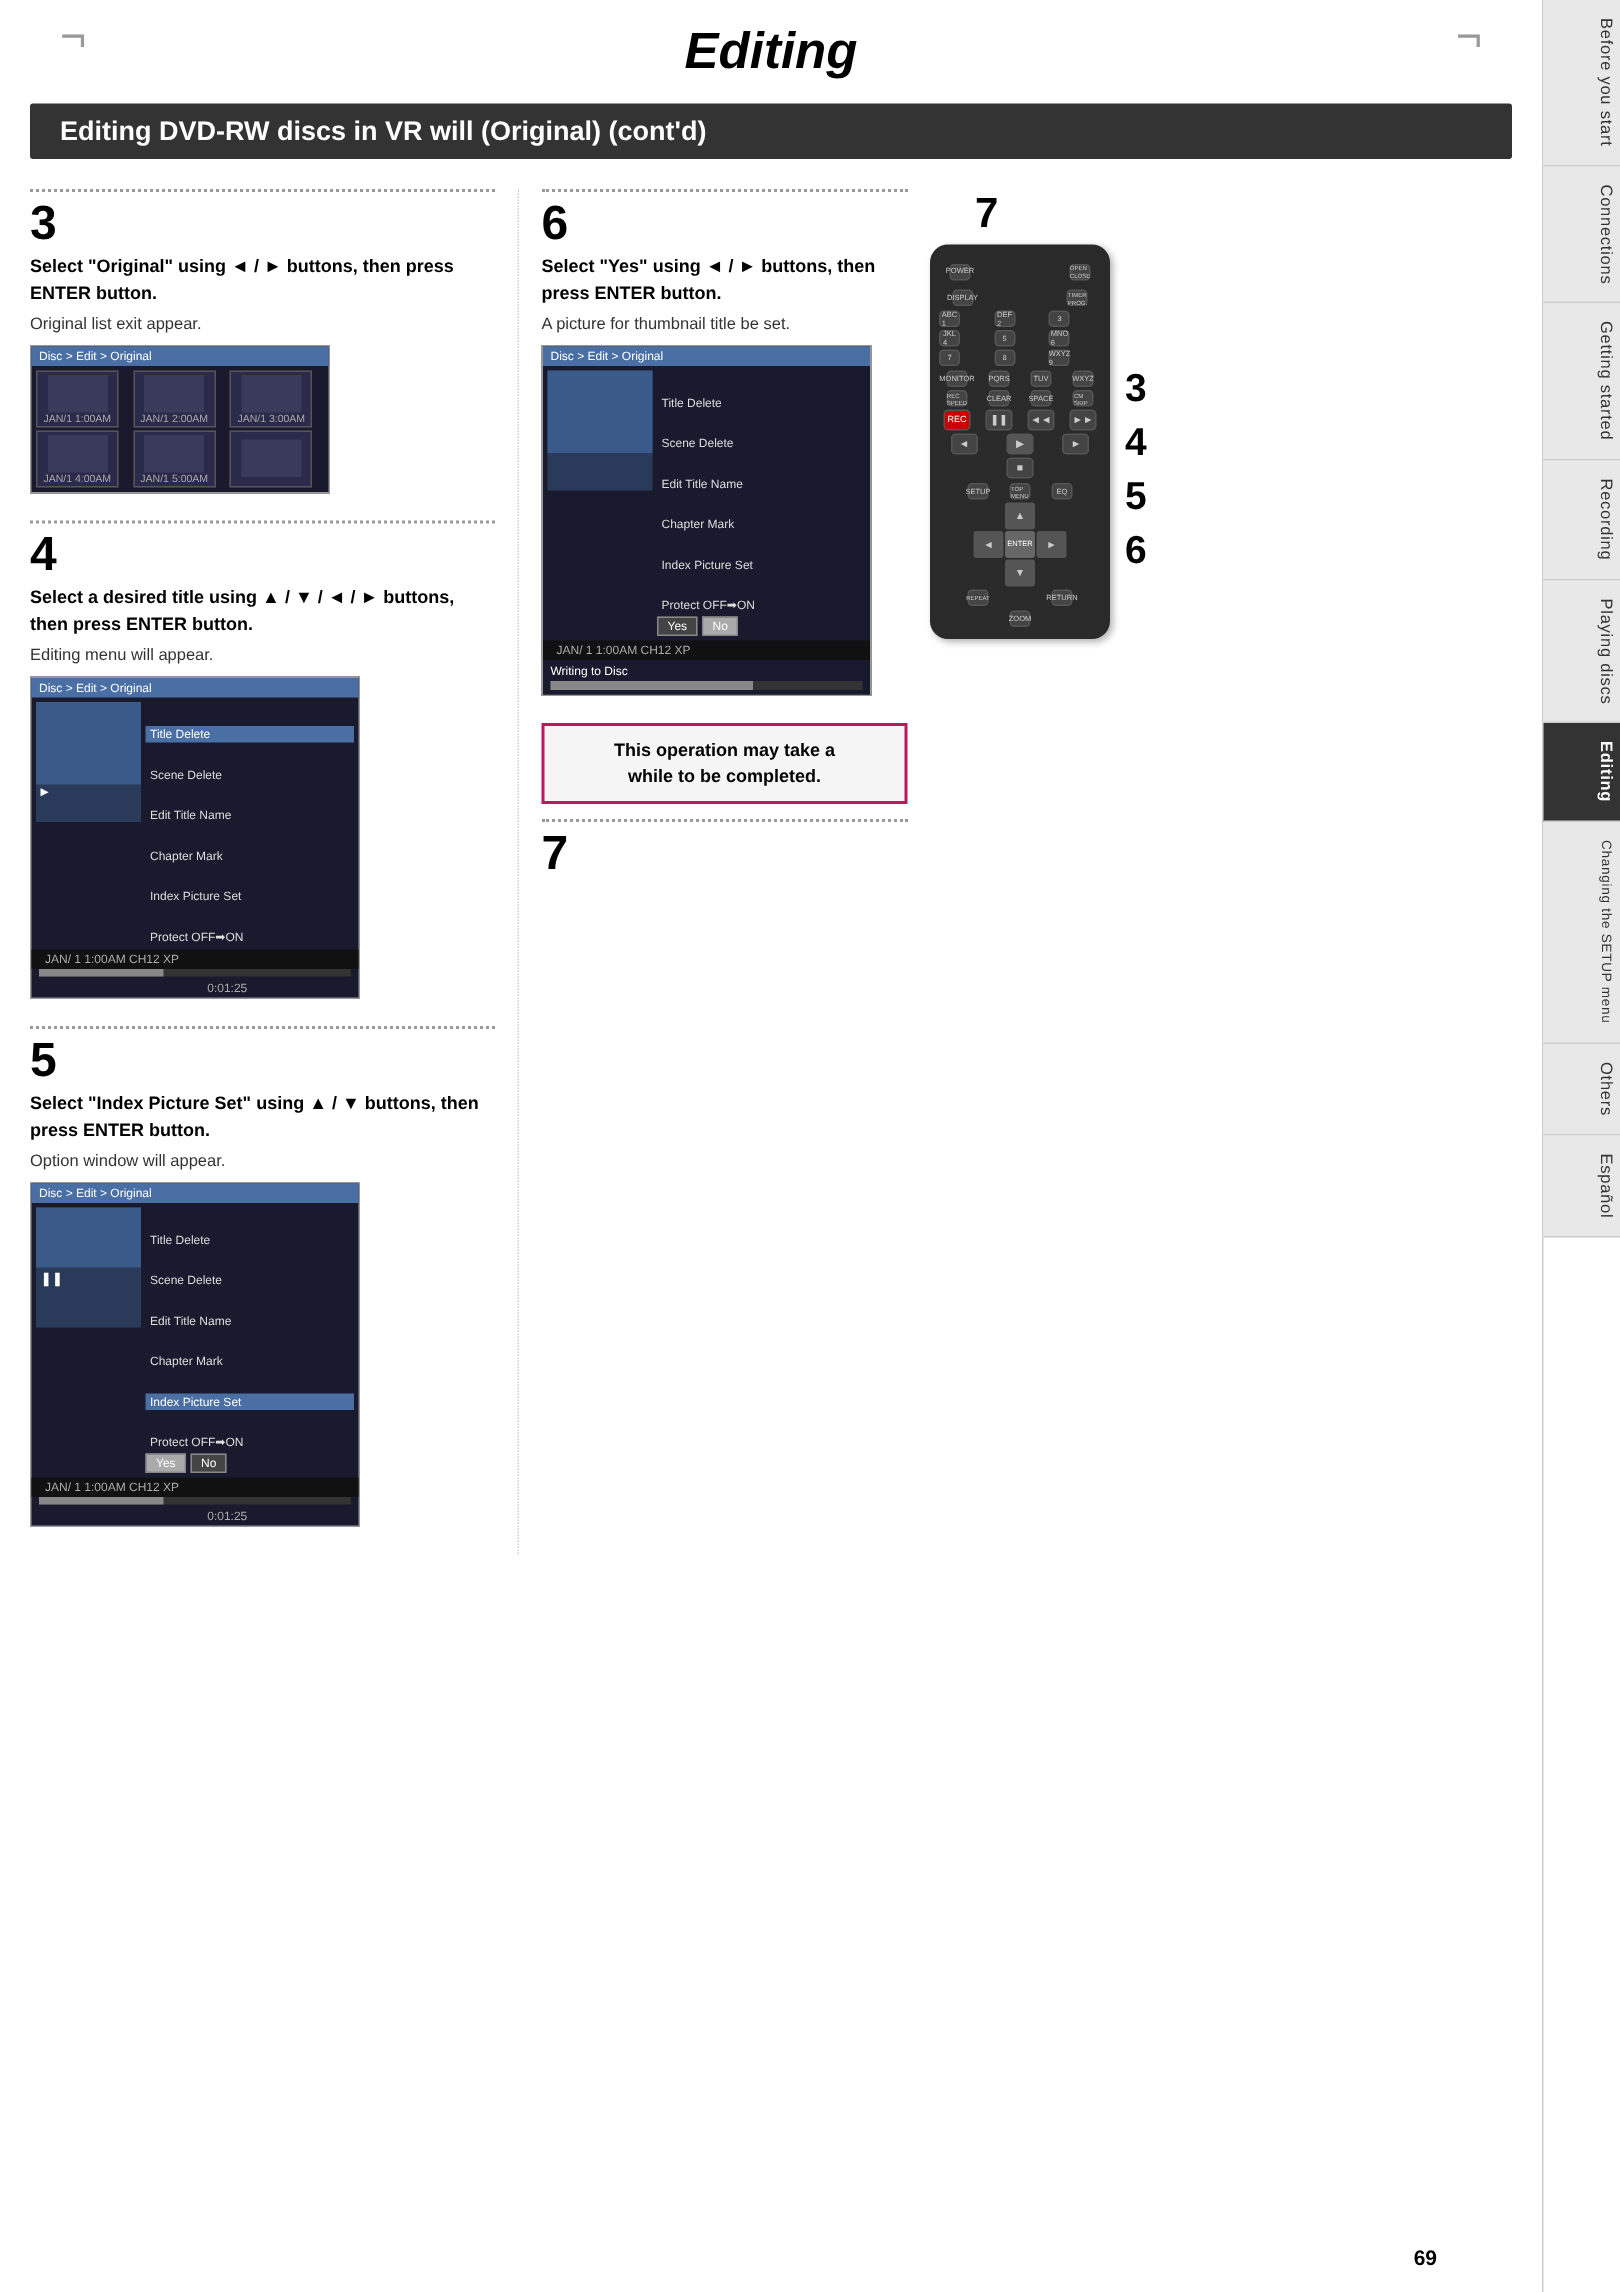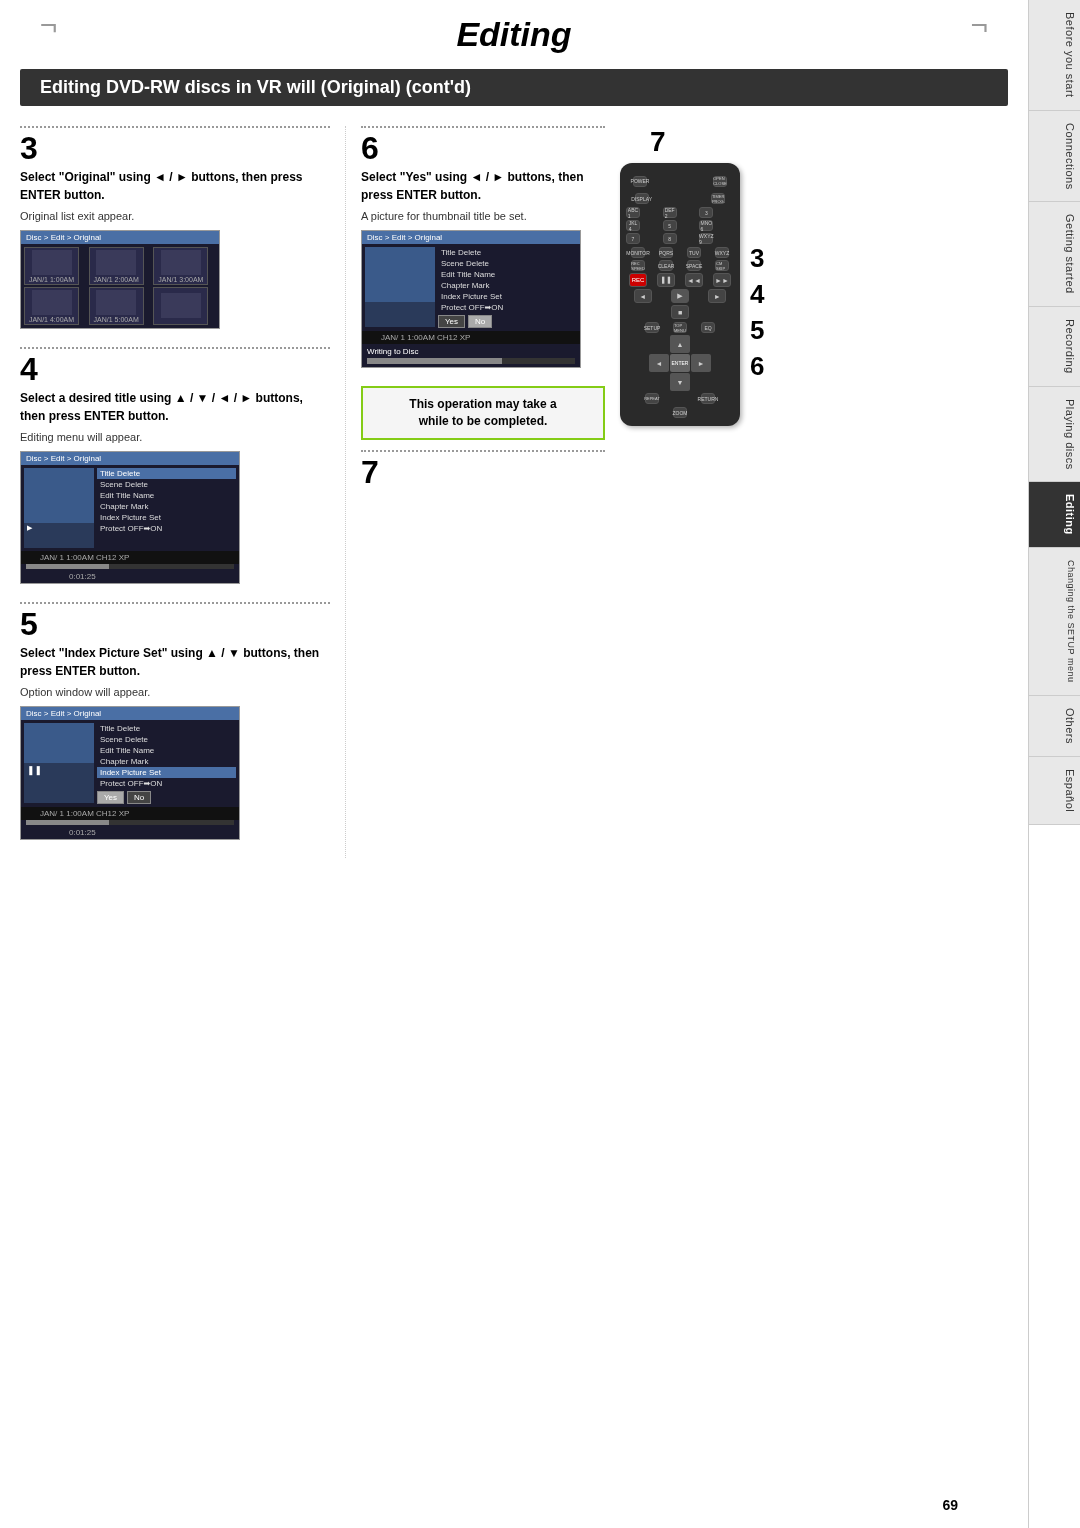--- a/index.html
+++ b/index.html
@@ -175,68 +175,69 @@
 
     .menu-items-list {
       flex: 1;
     }
 
     .menu-item-row {
       padding: 1px 3px;
       font-size: 8px;
       color: #ddd;
       white-space: nowrap;
+      margin-top: 16px;
     }
     .menu-item-row.selected {
       background: #4a6fa5;
       color: #fff;
     }
 
     .screen-bottom-bar {
       background: #111;
       color: #aaa;
       font-size: 8px;
-      padding: 2px 19px;
+      padding: 2px 9px;
       display: flex;
       justify-content: space-between;
     }
 
     .progress-bar-container {
       background: #333;
       height: 5px;
       margin: 0 5px 3px 5px;
       position: relative;
     }
     .progress-bar-fill {
       background: #888;
       height: 100%;
       width: 30%;
     }
     .time-display {
       font-size: 8px;
       color: #aaa;
-      text-align: left;
+      text-align: center;
       padding-right: 5px;
       margin-bottom: 2px;
       margin-left: 48px;
     }
 
     
     .write-screen {
       border: 1px solid #999;
       background: #1a1a2e;
       width: 220px;
       font-size: 9px;
       color: #fff;
       margin-top: 6px;
     }
 
     
     .warning-box {
-      border: 2px solid #84cc16;
+      border: 2px solid #be185d;
       background: #f5f5f5;
       padding: 8px 12px;
       font-size: 12px;
       font-weight: bold;
       text-align: center;
       margin: 10px 0;
       line-height: 1.4;
     }
 
     .remote {

